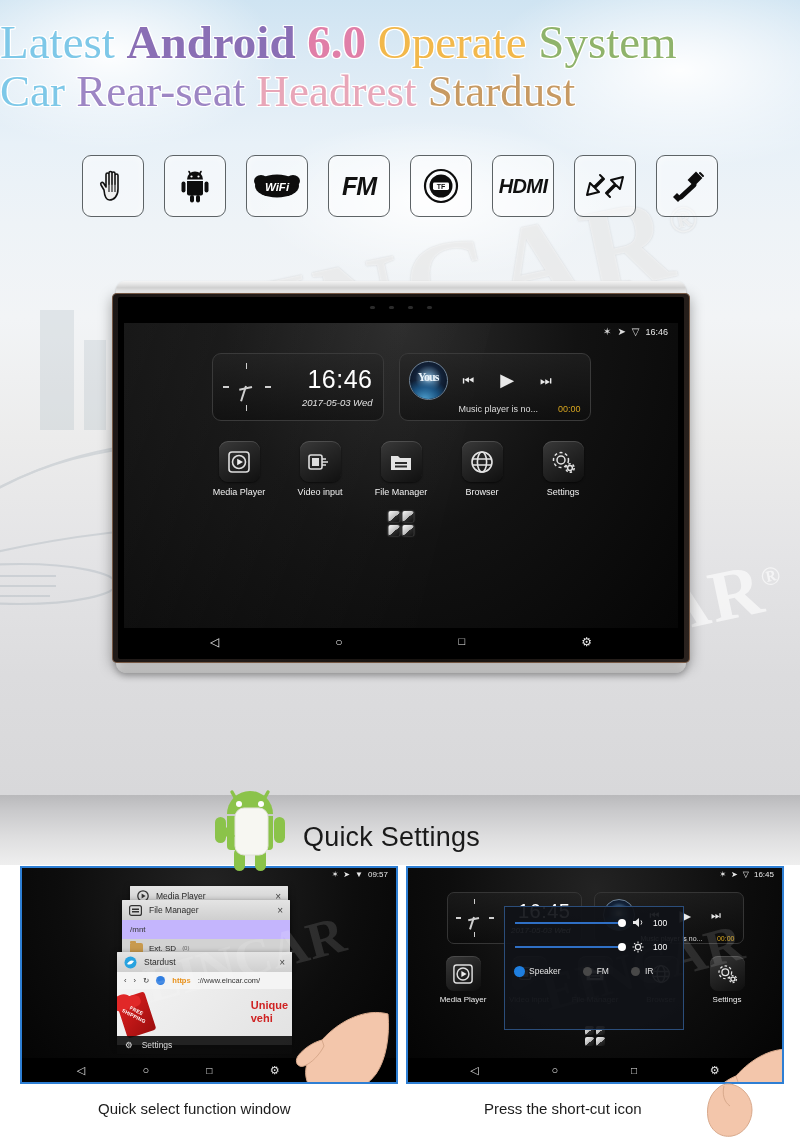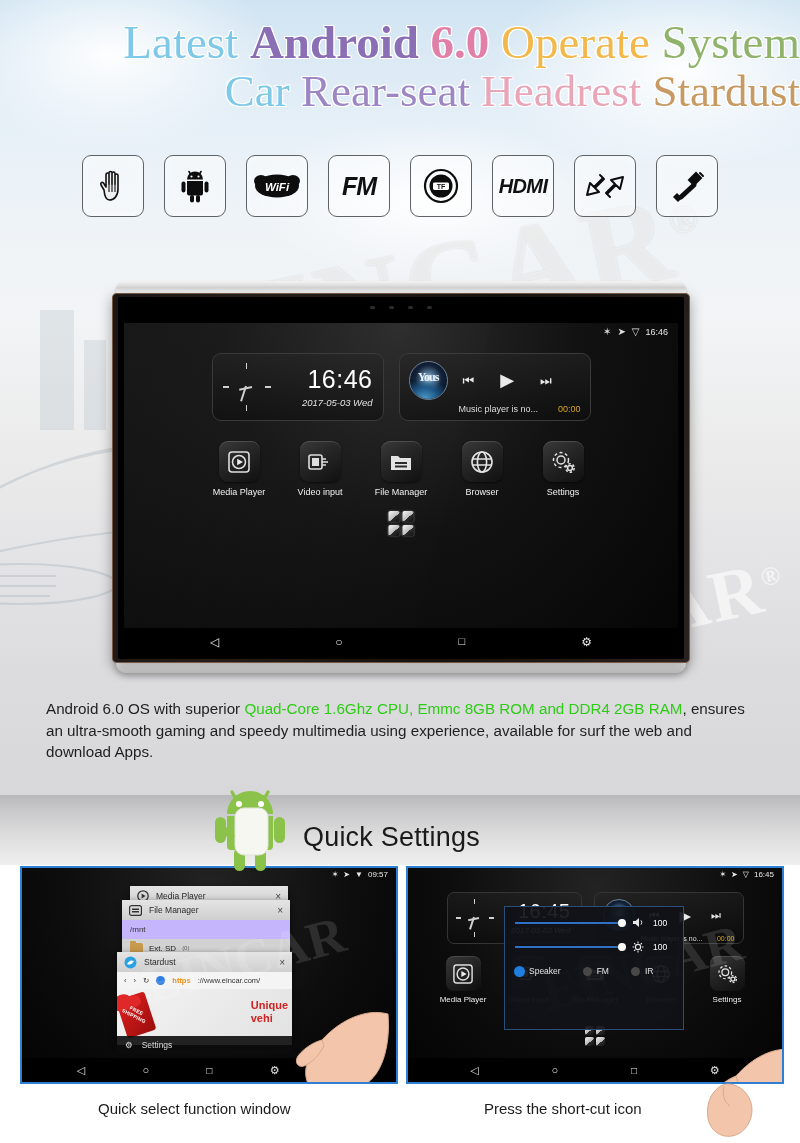--- a/index.html
+++ b/index.html
@@ -61,21 +61,21 @@
     color: rgba(255,255,255,0.62);
     transform: rotate(-12deg);
     letter-spacing: 2px;
     pointer-events: none;
     white-space: nowrap;
   }
 
   
   .title-block {
     position: absolute; top: 18px; left: 0; width: 800px;
-    text-align: right;
+    text-align: left;
     font-family: "Liberation Serif", serif;
     line-height: 1.06;
     z-index: 5;
   }
   .title-line { white-space: nowrap; }
   .title-line.l1 { font-size: 47px; }
   .title-line.l2 { font-size: 45px; }
   .title-block span {
     text-shadow:
        1.2px 0 0 #fff, -1.2px 0 0 #fff, 0 1.2px 0 #fff, 0 -1.2px 0 #fff,
@@ -640,23 +640,20 @@
             <span class="nb" style="font-size:12px">○</span>
             <span class="nb" style="font-size:11px">□</span>
             <span class="nb" style="font-size:12px">⚙</span>
           </div>
 
         </div>
       </div>
     </div>
   </div>
 
-  <p class="desc">
-    <span>Android 6.0 OS with superior </span><span class="hl">Quad-Core 1.6Ghz CPU, Emmc 8GB ROM and DDR4 2GB RAM</span><span>, ensures an ultra-smooth gaming and speedy multimedia using experience, available for surf the web and download Apps.</span>
-  </p>
 
 </div>
 
 <div class="qs-band"></div>
 
 <svg class="droid" viewBox="0 0 90 86">
   <g fill="#8bc34a">
     <path d="M22,30 h46 v30 a4,4 0 0 1 -4,4 h-38 a4,4 0 0 1 -4,-4 z"></path>
     <rect x="10" y="31" width="11" height="26" rx="5.5"></rect>
     <rect x="69" y="31" width="11" height="26" rx="5.5"></rect>

